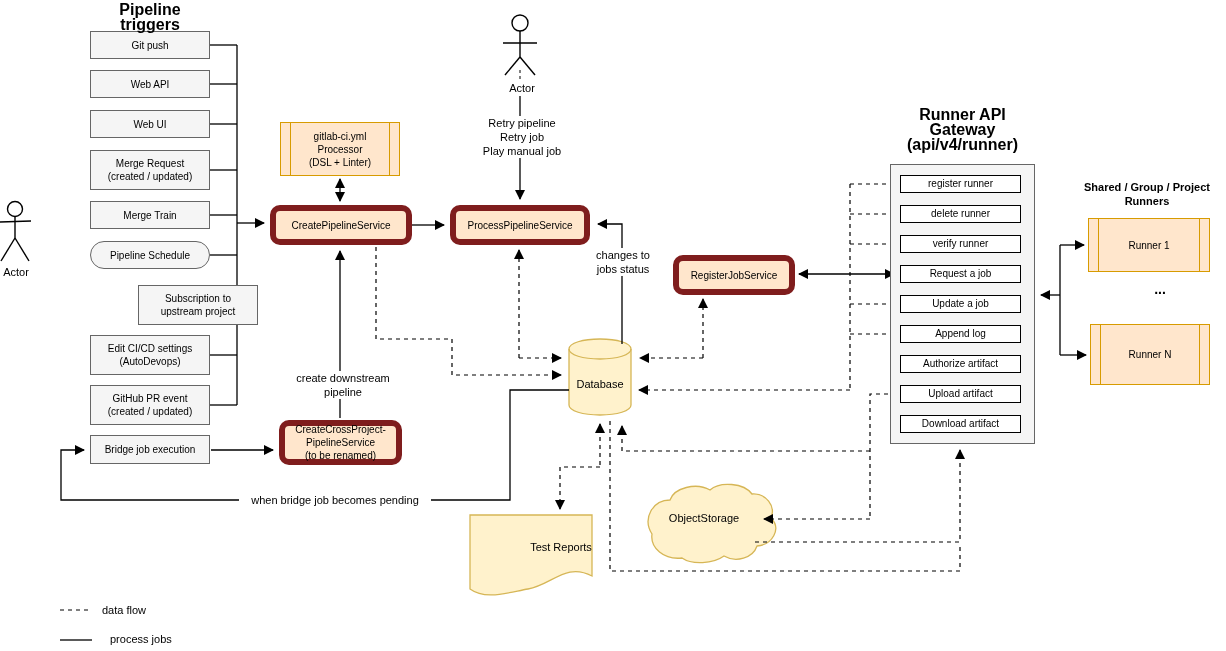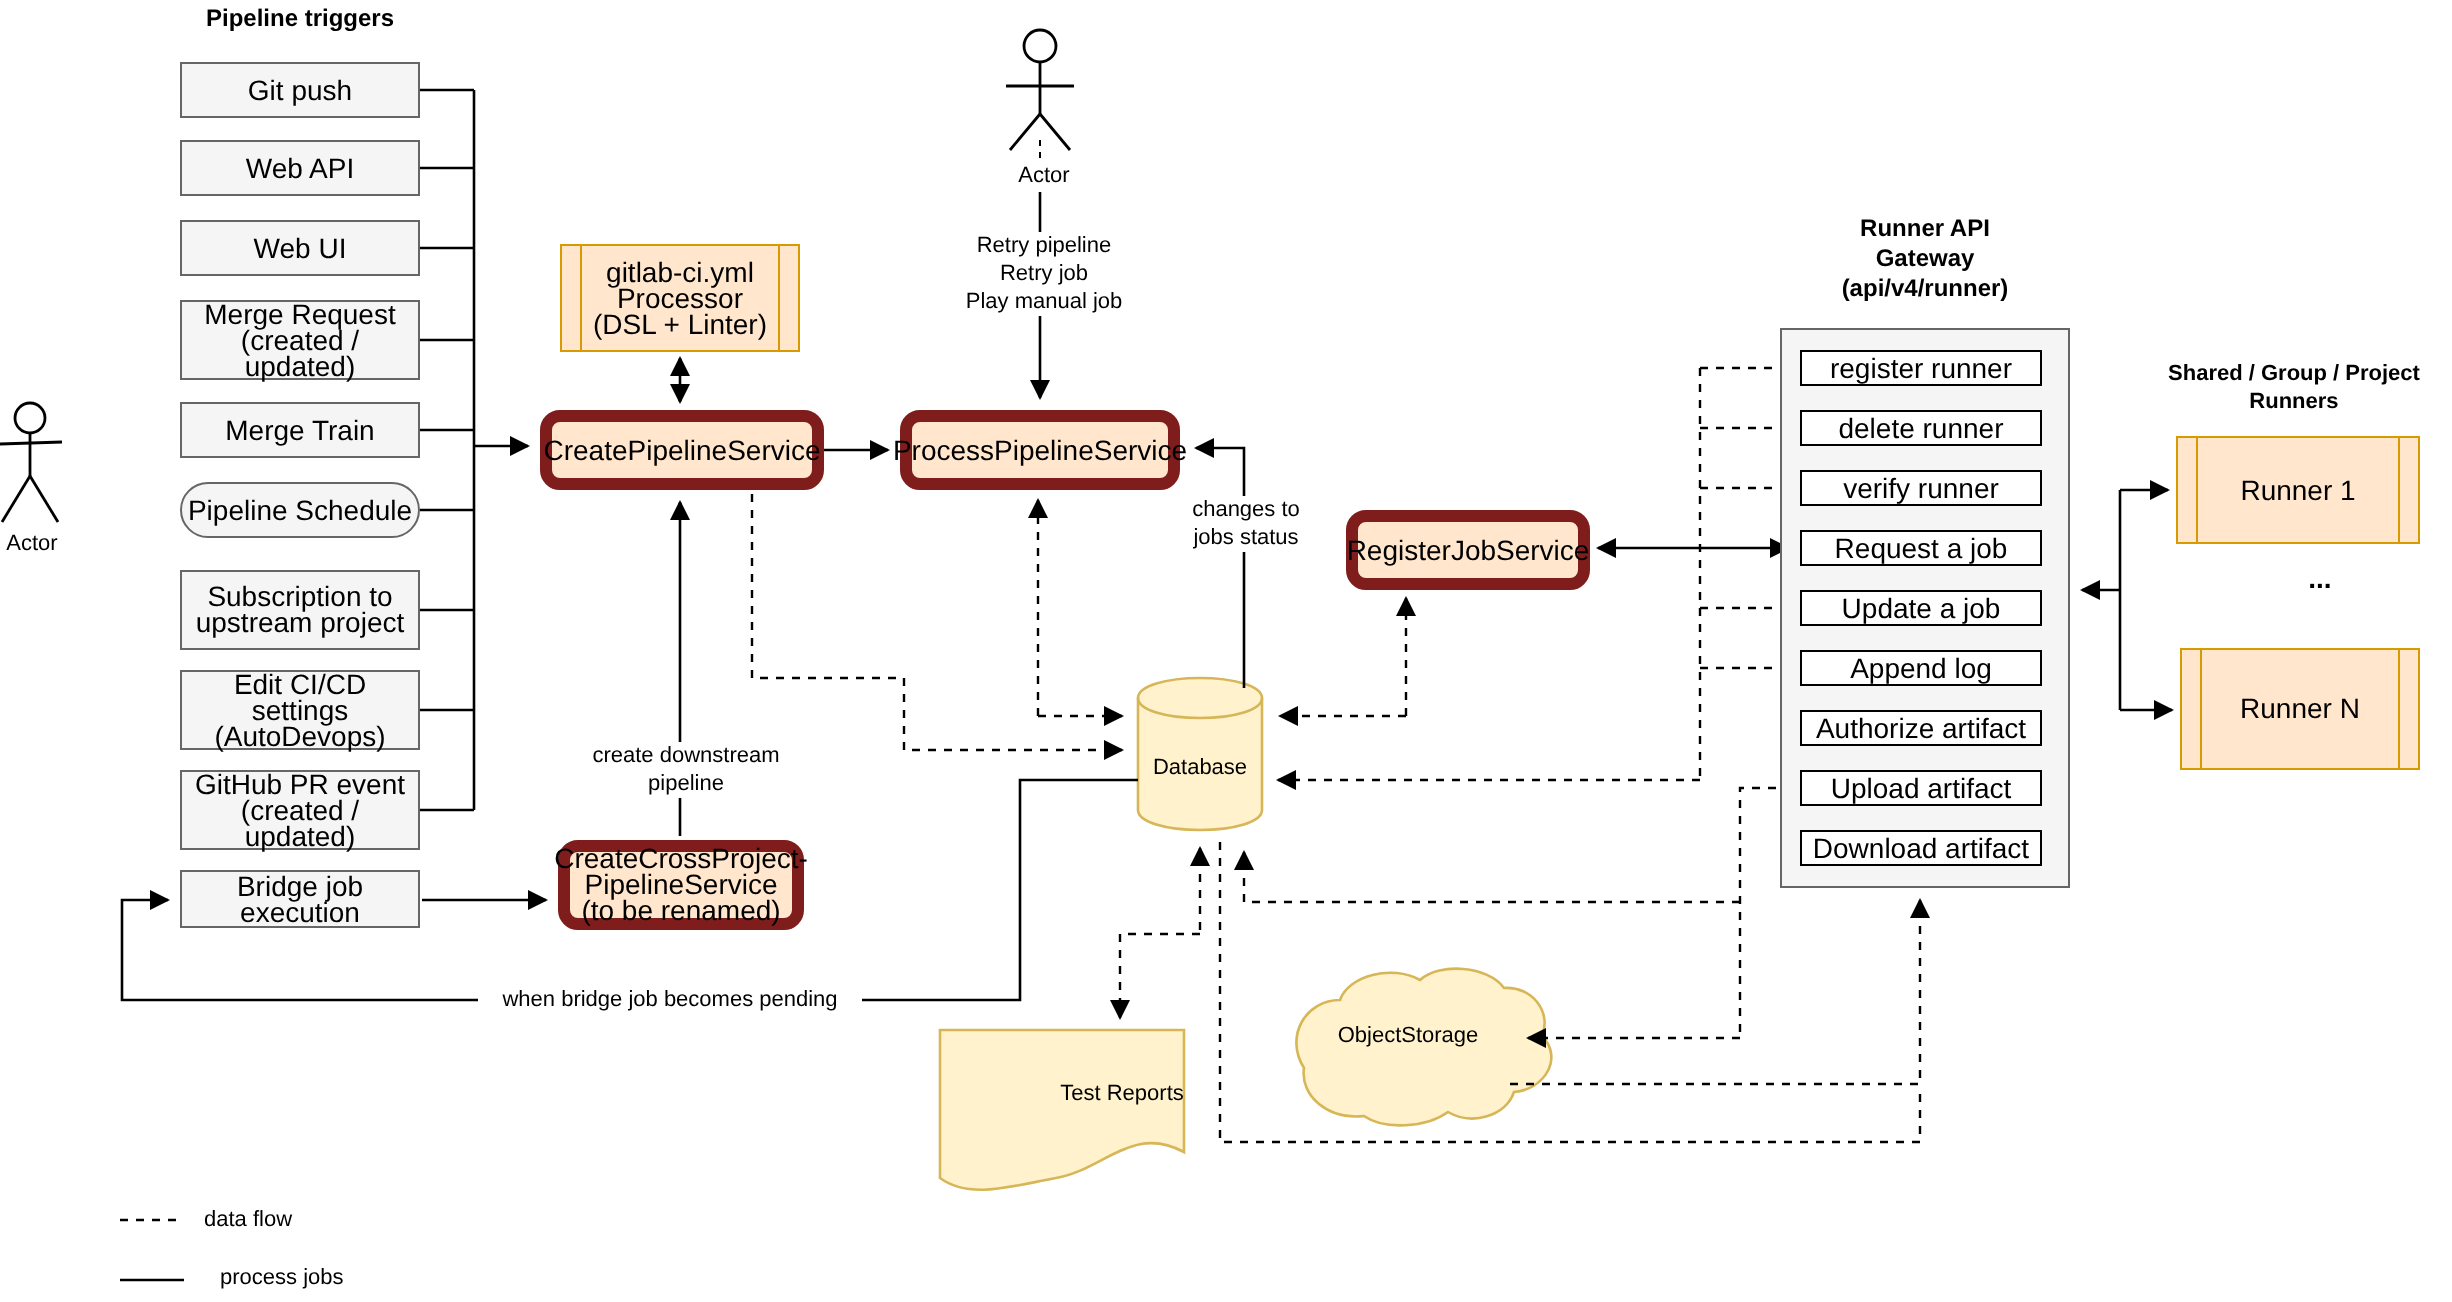--- a/index.html
+++ b/index.html
@@ -1,27 +1,27 @@
 <!DOCTYPE html>
 <html><head>
 <meta charset="utf-8">
 <style>
   html,body{margin:0;padding:0;background:#fff;font-family:"Liberation Sans","DejaVu Sans",sans-serif;}
   #canvas{position:relative;width:1226px;height:651px;background:#fff;overflow:hidden;}
   #edges{position:absolute;left:0;top:0;z-index:0;}
   .node{position:absolute;box-sizing:border-box;display:flex;align-items:center;justify-content:center;
-        text-align:center;font-size:14px;line-height:13px;color:#000;white-space:pre-line;z-index:1;}
+        text-align:center;font-size:10px;line-height:13px;color:#000;white-space:pre-line;z-index:1;}
   .trigger{left:90px;width:120px;background:#f5f5f5;border:1px solid #666;}
   .rounded{background:#ffe6cc;border:6px solid #7f1d1d;border-radius:10px;}
   .process{background:#ffe6cc;border:1px solid #d79b00;}
   .process:before,.process:after{content:"";position:absolute;top:0;bottom:0;width:0;border-left:1px solid #d79b00;}
   .process:before{left:9px;}
   .process:after{right:9px;}
   .gw-row{left:900px;width:121px;height:18px;background:#fff;border:1px solid #000;line-height:16px;}
-  .title{font-weight:bold;font-size:12px;line-height:15px;background:transparent;z-index:2;}
+  .title{font-weight:bold;font-size:16px;line-height:15px;background:transparent;z-index:2;}
   .edge-label{position:absolute;z-index:2;background:#fff;font-size:11px;line-height:14px;text-align:center;white-space:pre-line;padding:0 2px;}
   .shape-label{position:absolute;z-index:2;font-size:11px;text-align:center;white-space:pre-line;}
 </style>
 </head>
 <body>
 
 <div id="canvas">
 
   <svg id="edges" width="1226" height="651" viewBox="0 0 1226 651">
     <defs>
@@ -111,21 +111,21 @@
   <div class="node title" style="left:1068px;top:180px;width:158px;font-size:11px;line-height:14px;">Shared / Group / Project
 Runners</div>
 
   <div class="node trigger" style="top:31px;height:28px;">Git push</div>
   <div class="node trigger" style="top:70px;height:28px;">Web API</div>
   <div class="node trigger" style="top:110px;height:28px;">Web UI</div>
   <div class="node trigger" style="top:150px;height:40px;">Merge Request
 (created / updated)</div>
   <div class="node trigger" style="top:201px;height:28px;">Merge Train</div>
   <div class="node trigger" style="top:241px;height:28px;border-radius:14px;">Pipeline Schedule</div>
-  <div class="node trigger" style="top:285px;height:40px;">Subscription to
+  <div class="node trigger" style="top:285px;height:40px;margin-left:48px;">Subscription to
 upstream project</div>
   <div class="node trigger" style="top:335px;height:40px;">Edit CI/CD settings
 (AutoDevops)</div>
   <div class="node trigger" style="top:385px;height:40px;">GitHub PR event
 (created / updated)</div>
   <div class="node trigger" style="top:435px;height:29px;">Bridge job execution</div>
 
   <div class="node process" style="left:280px;top:122px;width:120px;height:54px;">gitlab-ci.yml
 Processor
 (DSL + Linter)</div>

